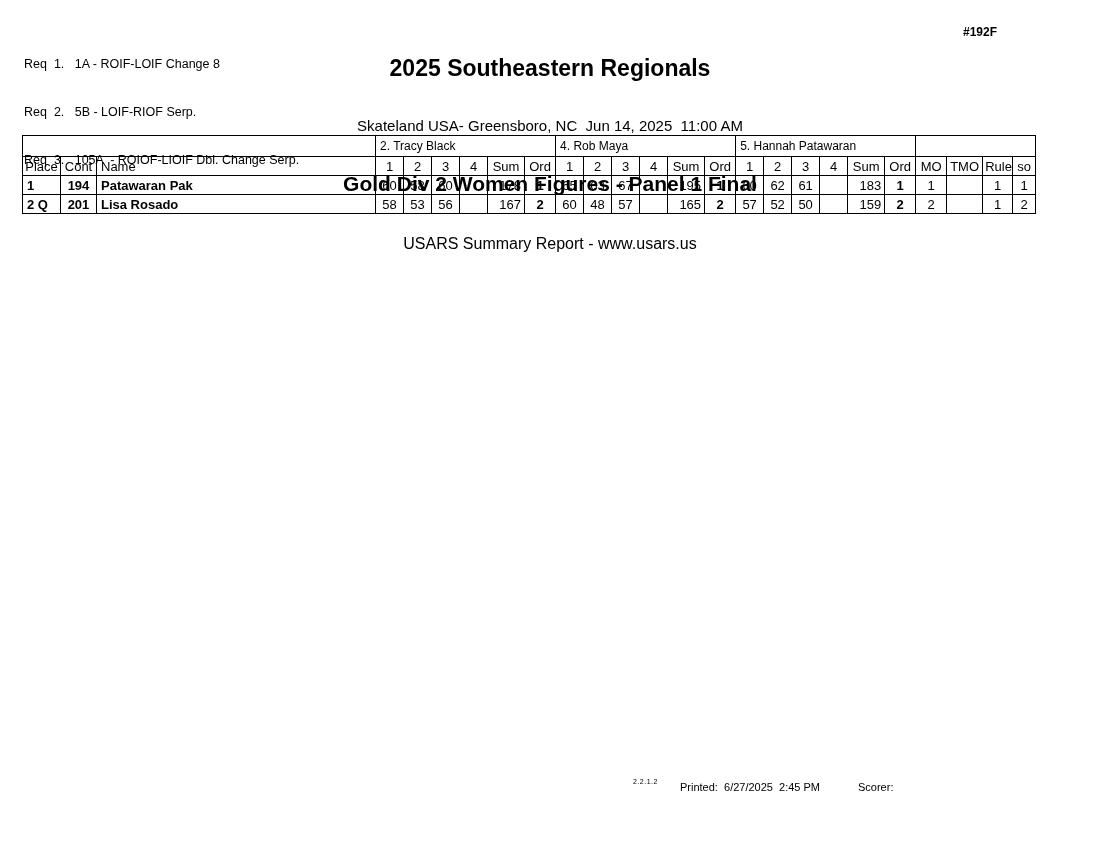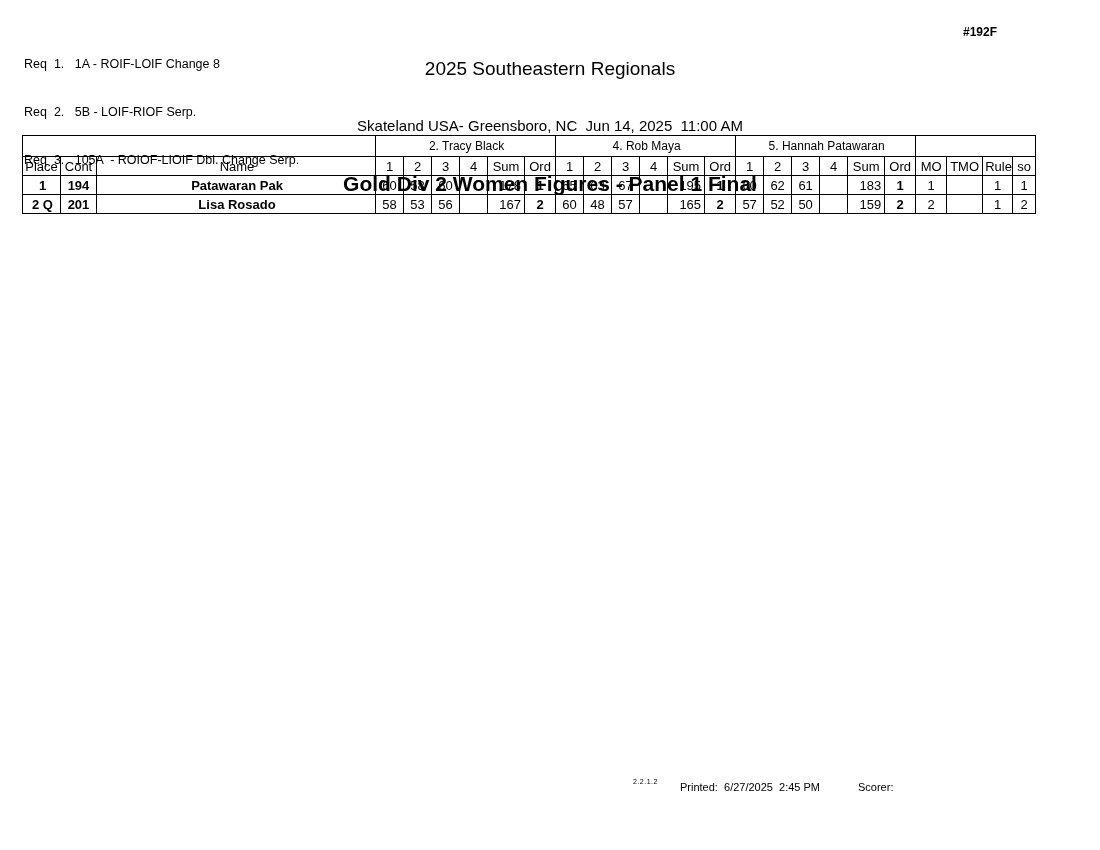--- a/index.html
+++ b/index.html
@@ -7,42 +7,42 @@
   body {
     width: 1100px; height: 850px; position: relative;
     background: #ffffff; color: #000000;
     font-family: "Liberation Sans", sans-serif;
   }
   .page { position: absolute; left: 0; top: 0; width: 1100px; height: 850px; background: #fff; }
 
   .req-block { position: absolute; left: 24px; top: 24px; font-size: 12.5px; line-height: 16px; white-space: pre; }
 
   .title-block { position: absolute; left: 0; top: 22px; width: 1100px; text-align: center; white-space: pre; }
-  .t1 { font-size: 19px; font-weight: normal; line-height: 21px; }
+  .t1 { font-size: 23px; font-weight: bold; line-height: 21px; }
   .t2 { font-size: 15px; line-height: 21px; }
   .t3 { font-size: 21px; font-weight: bold; line-height: 24px; }
   .t4 { font-size: 16px; line-height: 23px; }
 
   .event-num { position: absolute; left: 963px; top: 25px; font-size: 12px; font-weight: bold; }
 
   table.results {
     position: absolute; left: 22px; top: 135px;
     border-collapse: collapse; table-layout: fixed;
     width: 1013px; font-size: 13px;
   }
   table.results td {
     border: 1px solid #000; height: 19px; padding: 0 2px;
     vertical-align: middle; overflow: hidden; white-space: nowrap;
   }
   tr.jrow td { height: 21px; font-size: 12px; }
   td.nob { border: none; }
   td.ord { border-left-width: 3px; border-right-width: 3px; }
   .c { text-align: center; }
   .r { text-align: right; padding-right: 3px !important; }
-  .l { text-align: center; padding-left: 4px !important; }
+  .l { text-align: left; padding-left: 4px !important; }
   .b { font-weight: bold; }
 
   .footer-version { position: absolute; left: 633px; top: 778px; font-size: 7px; letter-spacing: 0.5px; }
   .footer-printed { position: absolute; left: 680px; top: 781px; font-size: 11px; white-space: pre; }
   .footer-scorer  { position: absolute; left: 858px; top: 781px; font-size: 11px; }
 </style>
 </head>
 <body>
 
 <div class="page">
@@ -50,20 +50,21 @@
   <div class="req-block">
     <div>Req  1.   1A - ROIF-LOIF Change 8</div>
     <div>Req  2.   5B - LOIF-RIOF Serp.</div>
     <div>Req  3.   105A  - ROIOF-LIOIF Dbl. Change Serp.</div>
   </div>
 
   <div class="title-block">
     <div class="t1">2025 Southeastern Regionals</div>
     <div class="t2">Skateland USA- Greensboro, NC  Jun 14, 2025  11:00 AM</div>
     <div class="t3">Gold Div 2 Women Figures - Panel 1 Final</div>
+    <div class="t4">USARS Summary Report - www.usars.us</div>
   </div>
 
   <div class="event-num">#192F</div>
 
   <table class="results">
     <colgroup>
       <col style="width:38px">
         <col style="width:36px">
         <col style="width:279px">
       <col style="width:28px">

